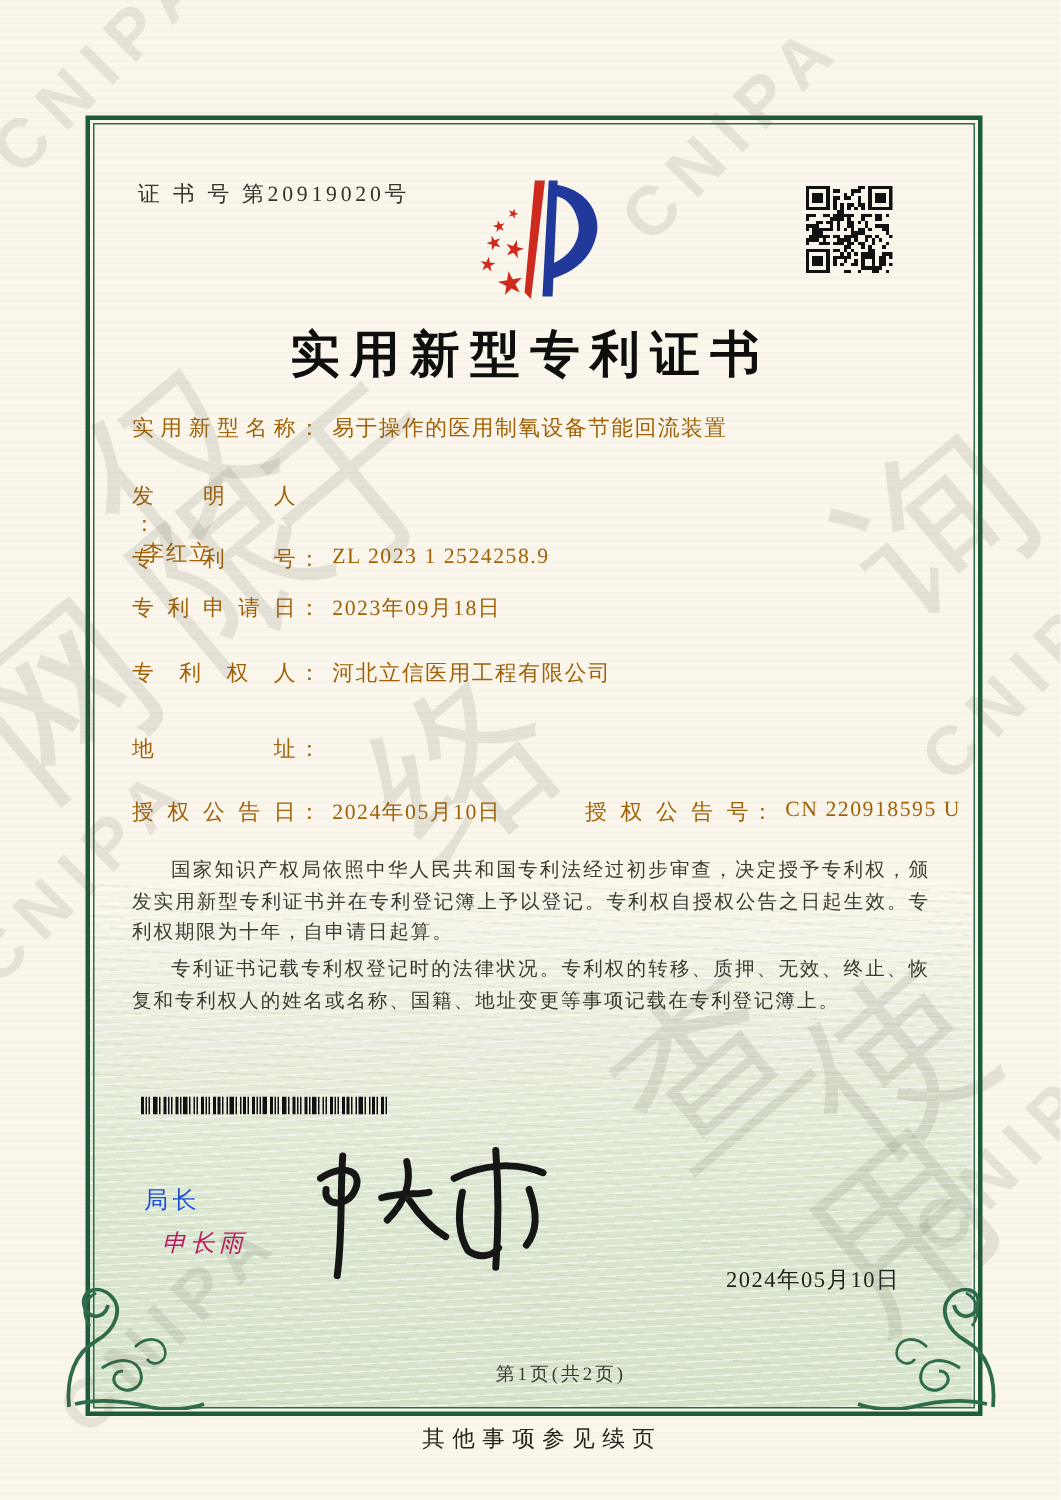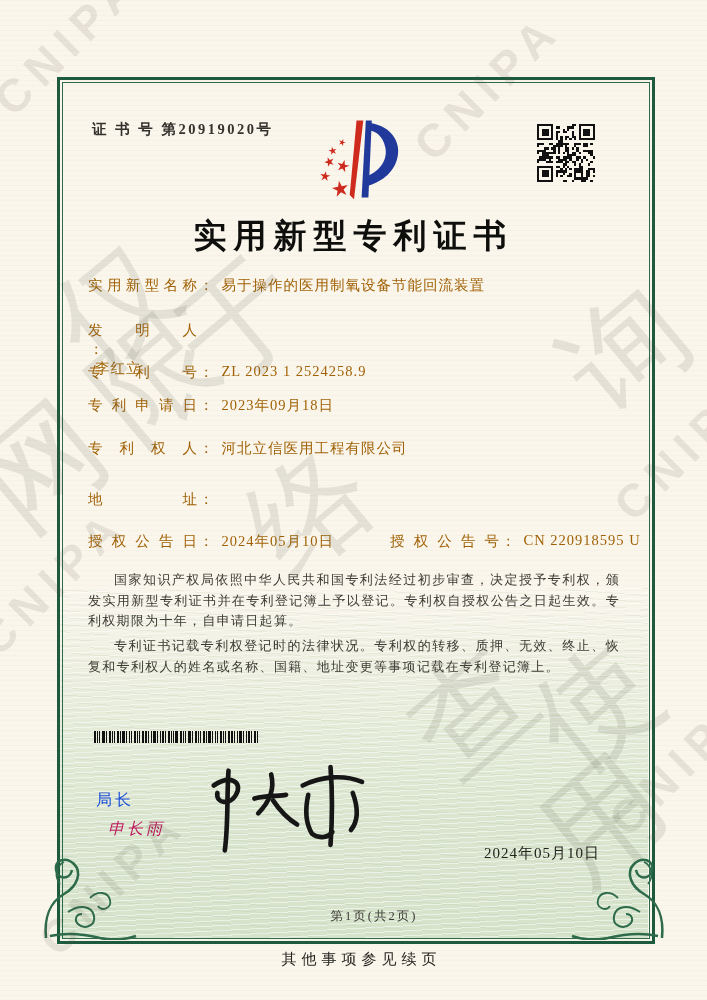--- a/index.html
+++ b/index.html
@@ -34,21 +34,21 @@
   .wm-char{
     font-size:118px;line-height:1;color:rgba(88,82,66,0.13);
     transform:rotate(-40deg);font-family:"Liberation Serif","DejaVu Serif",serif;
   }
   .wm-cnipa{
     font-size:46px;font-weight:bold;letter-spacing:9px;color:rgba(88,82,66,0.12);
     transform:rotate(-45deg);font-family:"Liberation Sans","DejaVu Sans",sans-serif;
   }
   .content{position:absolute;inset:0;z-index:3;}
   .cert-no{
-    position:absolute;left:92px;top:120px;font-size:14.5px;letter-spacing:2.5px;color:#33322c;font-weight:bold;
+    position:absolute;left:92px;top:120px;font-size:14.5px;letter-spacing:2.5px;color:#33322c;
   }
   .logo{position:absolute;left:298px;top:114px;width:106px;height:90px;}
   .qr{position:absolute;left:537px;top:124px;width:58px;height:58px;}
   .title{
     position:absolute;left:0;right:0;top:214px;text-align:center;
     font-size:33px;font-weight:bold;letter-spacing:7px;color:#0e0e0c;
   }
   .field-row{
     position:absolute;left:88px;display:flex;align-items:flex-start;
     font-size:14.5px;color:#a16207;letter-spacing:1px;white-space:nowrap;

